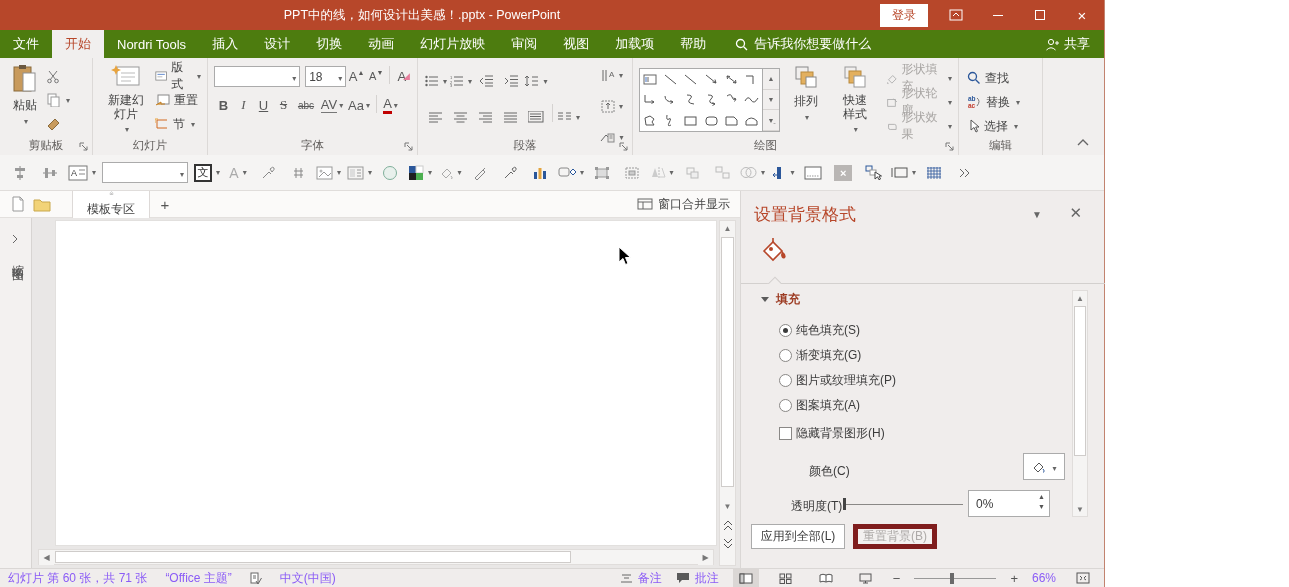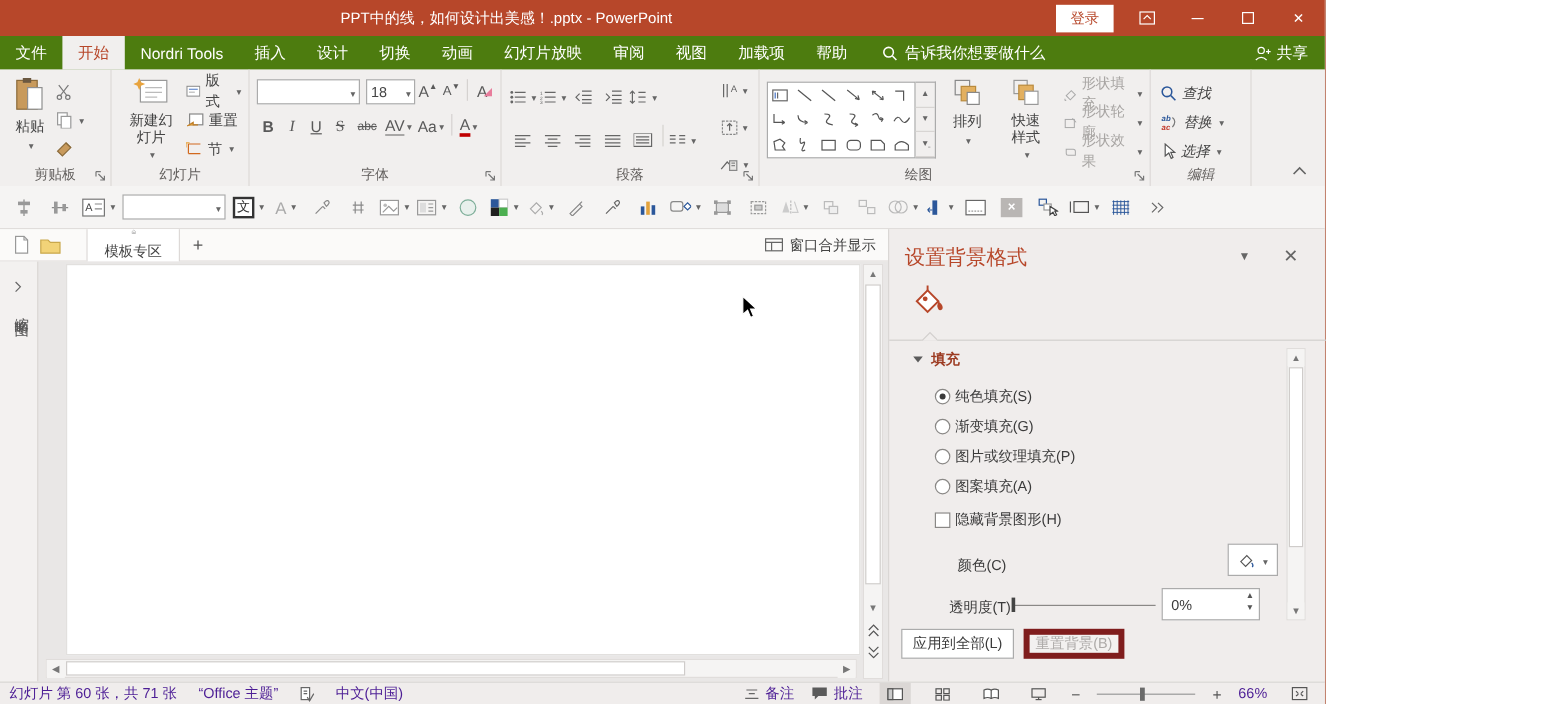--- a/index.html
+++ b/index.html
@@ -74,34 +74,34 @@
   .panel-close { position:absolute; right:22px; top:13px; color:#666; font-size:15px; }
   .panel-divider { position:absolute; left:0; top:92px; width:364px; border-bottom:1px solid #D3D0CE; }
   .notch { position:absolute; left:26px; top:85px; width:14px; height:8px; overflow:hidden; }
   .notch::before { content:""; position:absolute; left:2px; top:3px; width:10px; height:10px; background:#F0EDEC; border:1px solid #D3D0CE; transform:rotate(45deg); }
   .fill-header { position:absolute; left:20px; top:100px; display:flex; align-items:center; gap:7px; color:#9C3B22; font-weight:bold; }
   .tri-down { width:0; height:0; border-left:4px solid transparent; border-right:4px solid transparent; border-top:5px solid #5b5b5b; }
   .opt { position:absolute; left:38px; display:flex; align-items:center; gap:4px; color:#3b3b3b; }
   .radio { width:13px; height:13px; border:1px solid #8A8886; border-radius:50%; background:#fff; position:relative; }
   .radio.sel::after { content:""; position:absolute; left:3px; top:3px; width:5px; height:5px; border-radius:50%; background:#3b3b3b; }
   .checkbox { width:13px; height:13px; border:1px solid #8A8886; background:#fff; }
-  .color-row-label { position:absolute; left:57px; top:272px; }
+  .color-row-label { position:absolute; left:68px; top:272px; }
   .colorbtn { position:absolute; left:282px; top:262px; width:42px; height:27px; background:#fff; border:1px solid #ABABAB; display:flex; align-items:center; justify-content:center; gap:4px; }
   .trans-label { position:absolute; left:50px; top:307px; }
   .slider-track { position:absolute; left:104px; top:313px; width:118px; height:1px; background:#8A8886; }
   .slider-thumb { position:absolute; left:102px; top:307px; width:3px; height:12px; background:#444; }
   .spinbox { position:absolute; left:227px; top:299px; width:82px; height:27px; background:#fff; border:1px solid #ABABAB; display:flex; align-items:center; padding-left:7px; }
   .spinarrows { position:absolute; right:4px; top:2px; display:flex; flex-direction:column; gap:3px; font-size:7px; color:#555; line-height:1; }
   .applybtn { position:absolute; left:10px; top:333px; width:94px; height:25px; background:#fff; border:1px solid #ABABAB; display:flex; align-items:center; justify-content:center; color:#3b3b3b; }
   .resetbtn { position:absolute; left:112px; top:333px; width:84px; height:25px; background:#F3F1F0; border:5px solid #7f1d1d; display:flex; align-items:center; justify-content:center; color:#ADAAA8; }
   .pscroll { position:absolute; left:331px; top:99px; width:16px; height:227px; background:#F5F4F3; border:1px solid #E0DDDB; }
   .pthumb { position:absolute; left:1px; top:15px; width:12px; height:150px; background:#fff; border:1px solid #CFCCCA; }
 
   
-  .statusbar { position:absolute; left:0; top:568px; width:1104px; height:19px; background:#F0EDEC; border-top:1px solid #DAD7D5; display:flex; align-items:center; font-size:12px; color:#4c1d95; padding:0 8px; gap:18px; }
+  .statusbar { position:absolute; left:0; top:568px; width:1104px; height:19px; background:#F0EDEC; border-top:1px solid #DAD7D5; display:flex; align-items:center; font-size:12px; color:#8b5cf6; padding:0 8px; gap:18px; }
   .sb-right { margin-left:auto; display:flex; align-items:center; gap:14px; }
   .sb-item { display:flex; align-items:center; gap:5px; }
   .viewbtn { width:26px; height:18px; display:flex; align-items:center; justify-content:center; }
   .viewbtn.active { background:#DBD7D5; }
   .zoomtrack { position:relative; width:82px; height:1px; background:#999; }
   .zoomthumb { position:absolute; left:36px; top:-5px; width:4px; height:11px; background:#6a6a6a; }
   .zplus::after { content:"+"; font-size:13px; color:#555; }
   .zminus::after { content:"−"; font-size:13px; color:#555; }
 </style>
 </head>
@@ -532,21 +532,21 @@
               </svg>
             <span>形状效果</span>
           </div>
         </div>
         <div class="glabel" style="left:-60px;">绘图</div>
         <svg class="launcher" viewBox="0 0 10 10">
             <path d="M1 1 H5 M1 1 V5 M3 3 L8 8 M8 4.5 V8 H4.5" fill="none" stroke="#777"></path>
           </svg>
       </div>
 
-      <div class="rgroup" style="width:84px;font-style:italic;">
+      <div class="rgroup" style="width:84px;">
         <div class="smallcol" style="padding-top:6px;">
           <div class="smallbtn">
             <svg width="14" height="14" viewBox="0 0 14 14">
                 <circle cx="5.5" cy="5.5" r="4" fill="none" stroke="#2B579A" stroke-width="1.3"></circle>
                 <line x1="8.7" y1="8.7" x2="12.5" y2="12.5" stroke="#2B579A" stroke-width="1.3"></line>
               </svg>
             <span>查找</span>
           </div>
           <div class="smallbtn dd">
             <svg width="15" height="14" viewBox="0 0 15 14">

